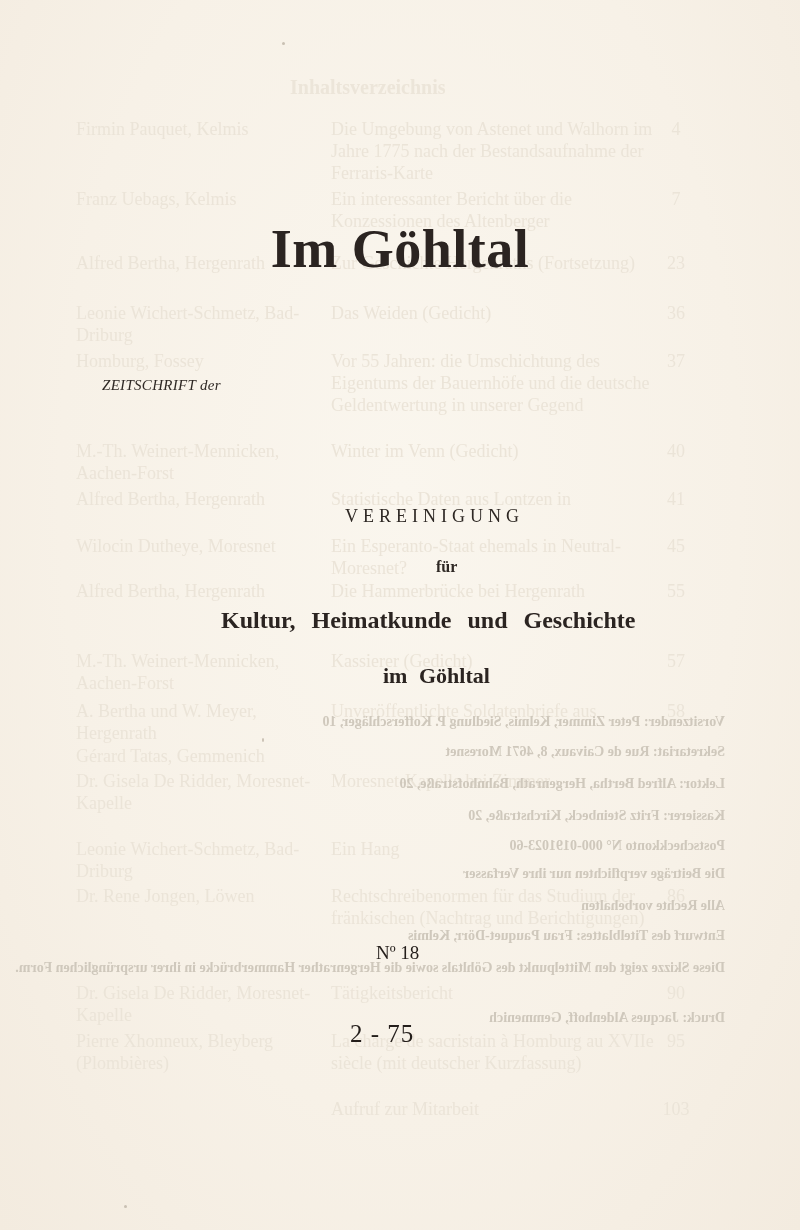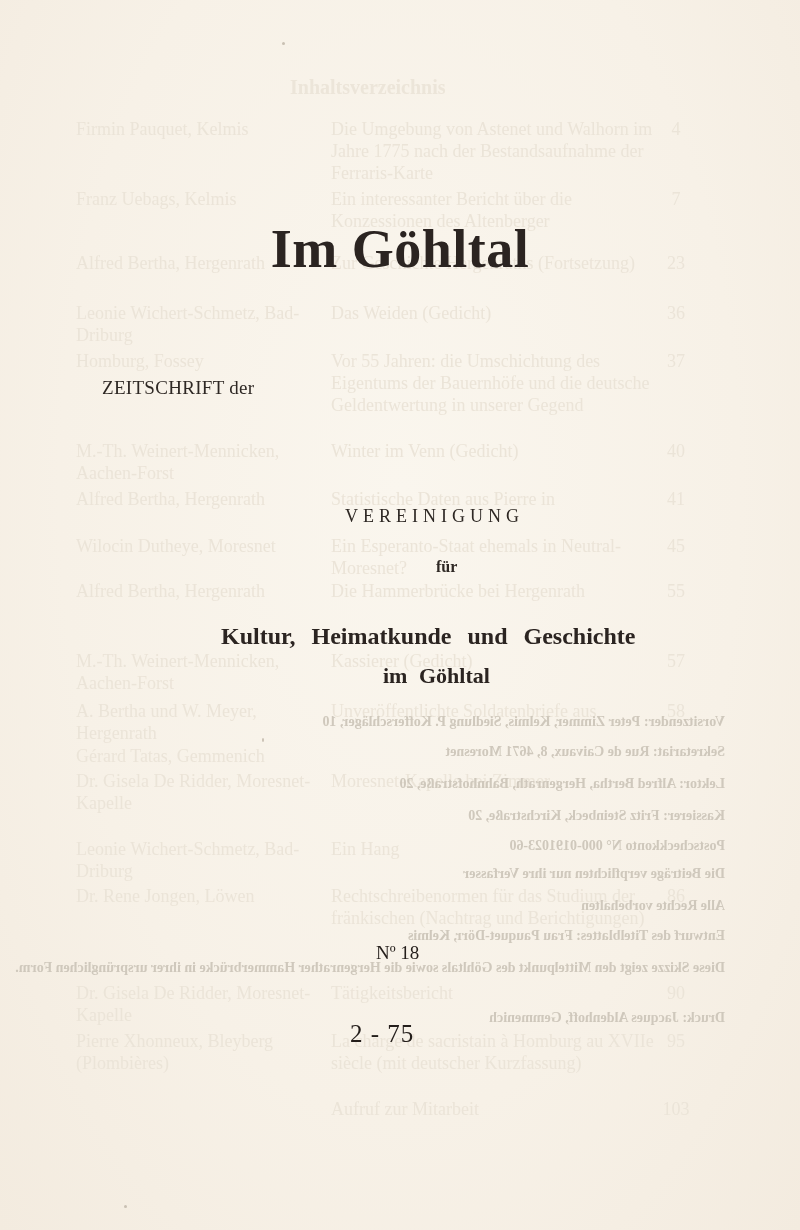--- a/index.html
+++ b/index.html
@@ -60,23 +60,24 @@
       top: 218px;
       text-align: center;
       font-size: 54px;
       font-weight: bold;
       color: #2b2421;
       letter-spacing: 0.5px;
     }
     .zeitschrift {
       position: absolute;
       left: 102px; top: 377px;
-      font-size: 19px;
+      font-size: 15px;
       color: #2e2824;
       letter-spacing: 0.3px;
+      font-style: italic;
     }
     .vereinigung {
       position: absolute;
       left: 345px; top: 506px;
       font-size: 18px;
       letter-spacing: 5px;
       color: #2e2824;
     }
     .fuer {
       position: absolute;
@@ -85,21 +86,20 @@
       font-weight: bold;
       color: #2e2824;
     }
     .kultur {
       position: absolute;
       left: 221px; top: 607px;
       font-size: 24px;
       font-weight: bold;
       color: #2b2421;
       word-spacing: 10px;
-      margin-top: 16px;
     }
     .im-goehltal {
       position: absolute;
       left: 383px; top: 663px;
       font-size: 22px;
       font-weight: bold;
       color: #2b2421;
       word-spacing: 6px;
     }
     .issue-no {
@@ -157,21 +157,21 @@
         <div class="toc-title">Vor 55 Jahren: die Umschichtung des Eigentums der Bauernhöfe und die deutsche Geldentwertung in unserer Gegend</div>
         <div class="toc-page">37</div>
       </div>
       <div class="toc-row" style="top: 440px;">
         <div class="toc-author">M.-Th. Weinert-Mennicken, Aachen-Forst</div>
         <div class="toc-title">Winter im Venn (Gedicht)</div>
         <div class="toc-page">40</div>
       </div>
       <div class="toc-row" style="top: 488px;">
         <div class="toc-author">Alfred Bertha, Hergenrath</div>
-        <div class="toc-title">Statistische Daten aus Pierre in</div>
+        <div class="toc-title">Statistische Daten aus Lontzen in</div>
         <div class="toc-page">41</div>
       </div>
       <div class="toc-row" style="top: 535px;">
         <div class="toc-author">Wilocin Dutheye, Moresnet</div>
         <div class="toc-title">Ein Esperanto-Staat ehemals in Neutral-Moresnet?</div>
         <div class="toc-page">45</div>
       </div>
       <div class="toc-row" style="top: 580px;">
         <div class="toc-author">Alfred Bertha, Hergenrath</div>
         <div class="toc-title">Die Hammerbrücke bei Hergenrath</div>

